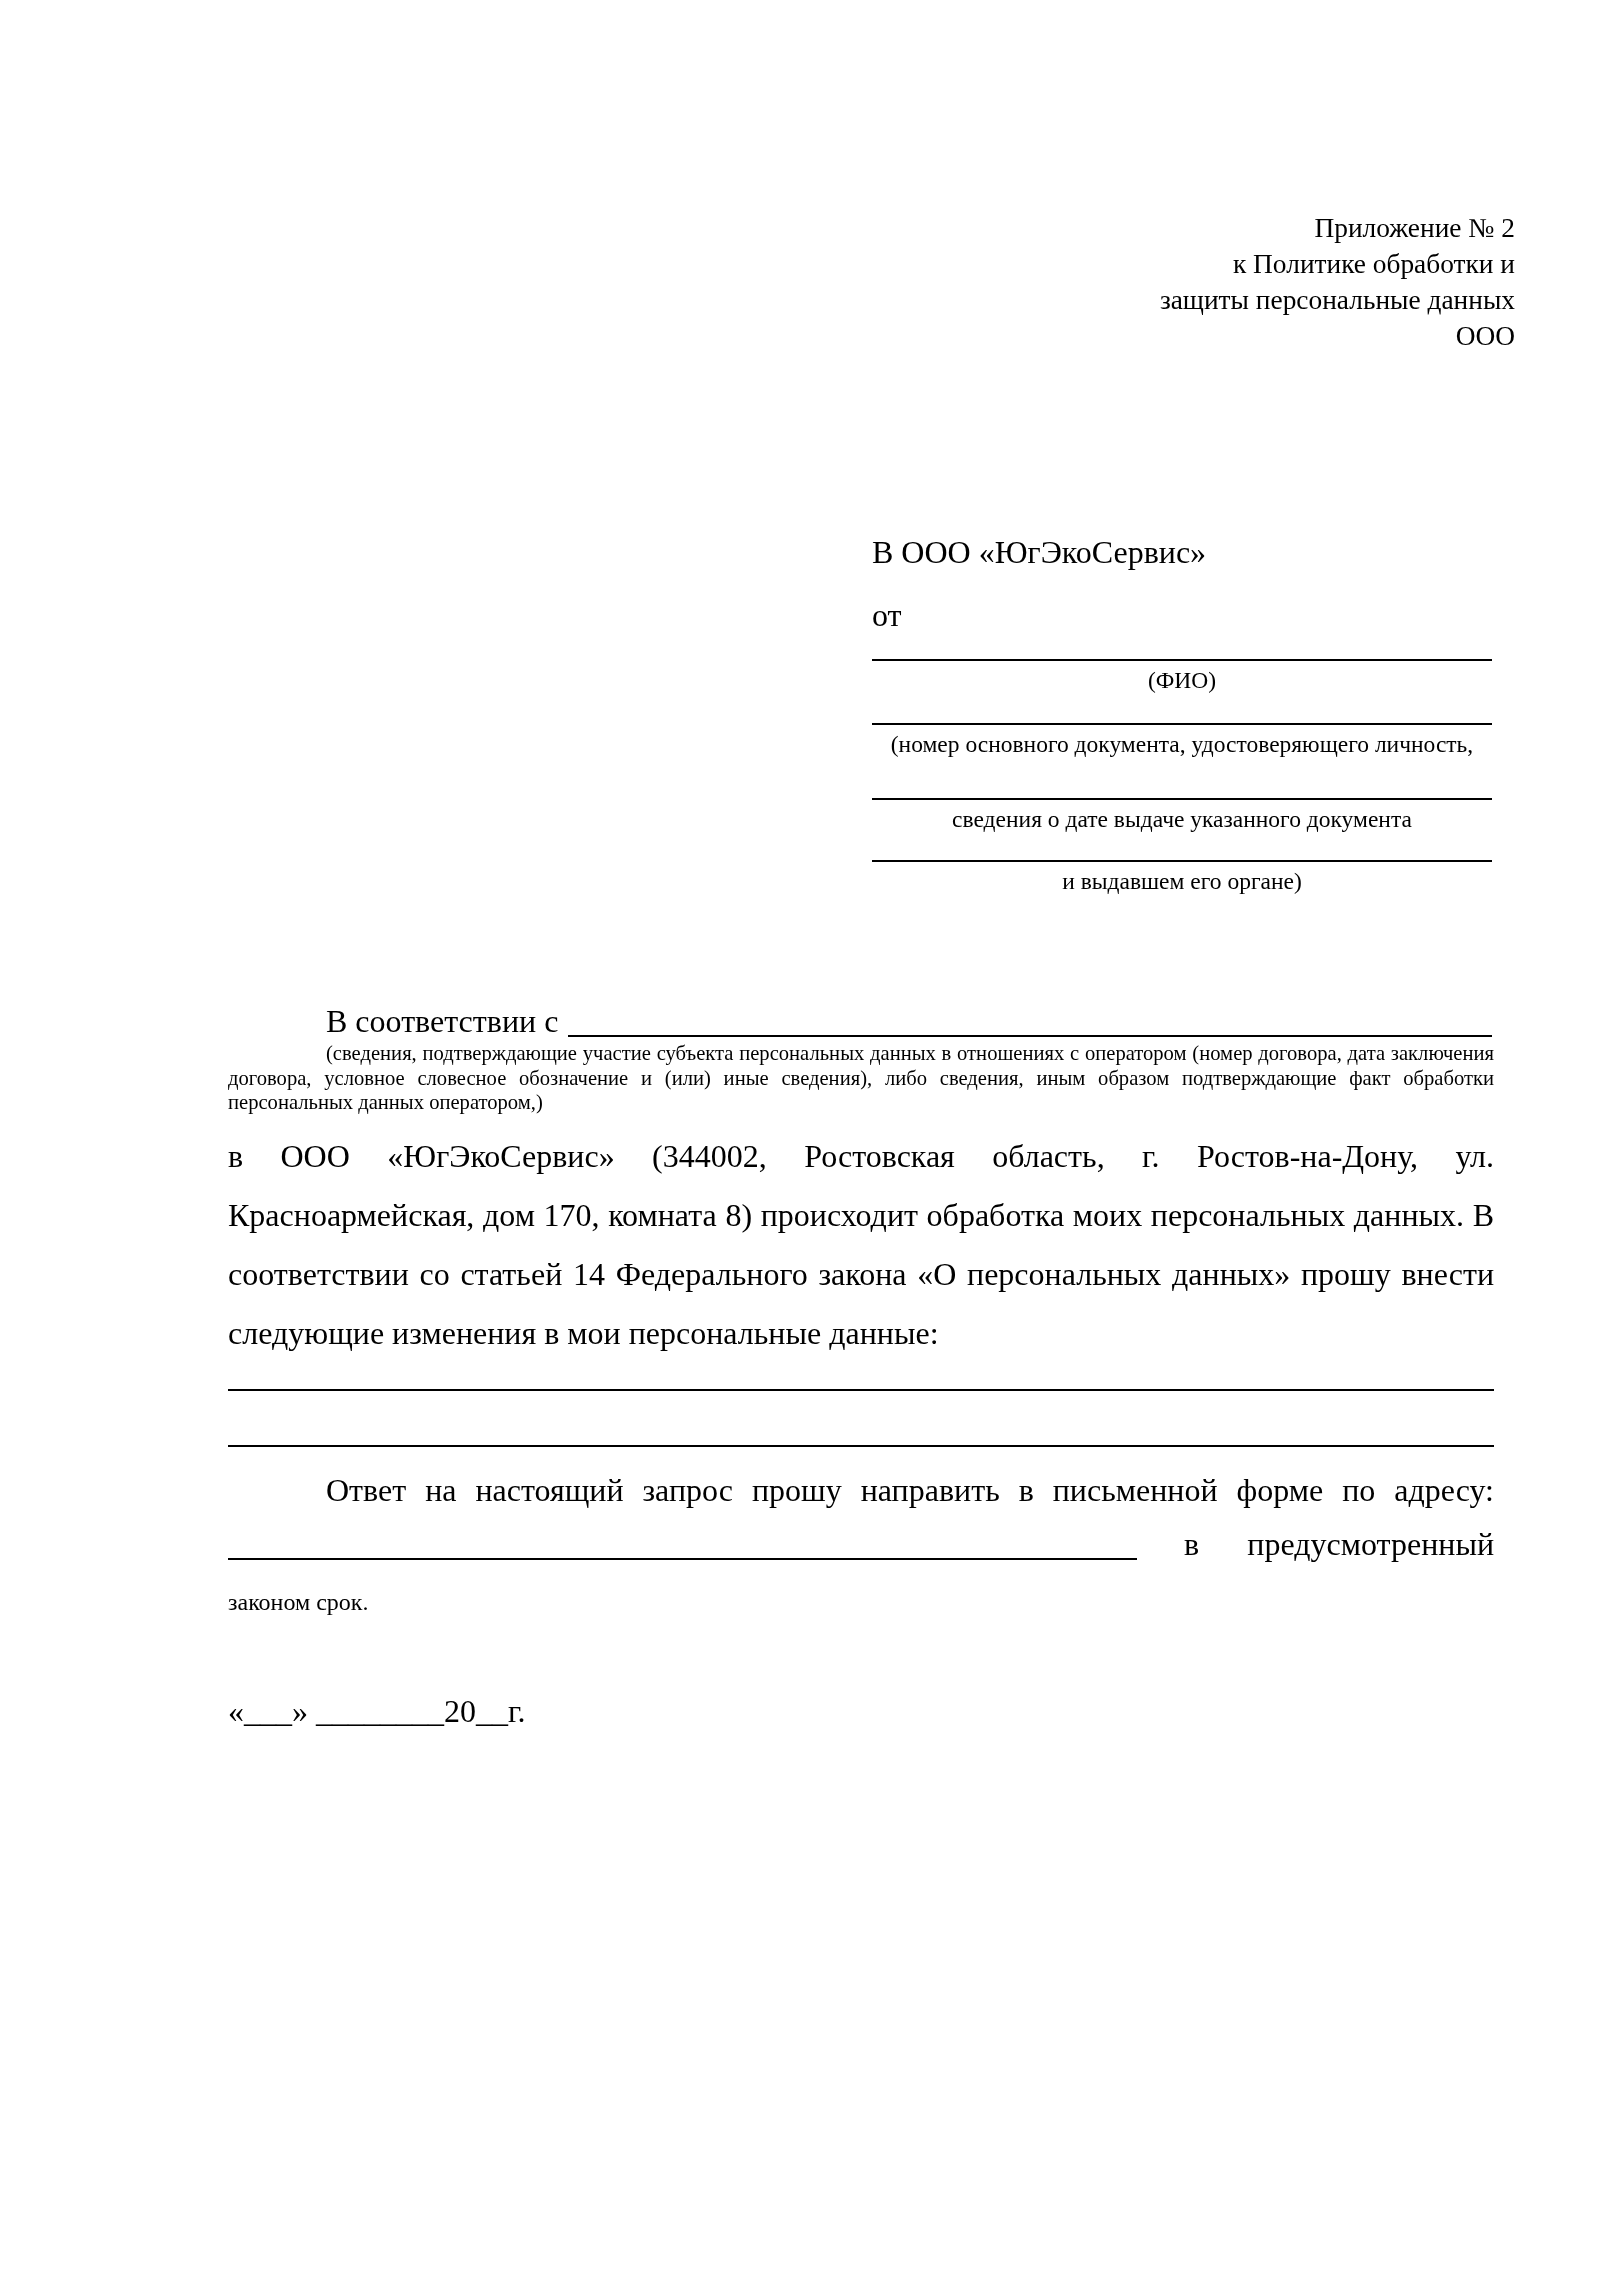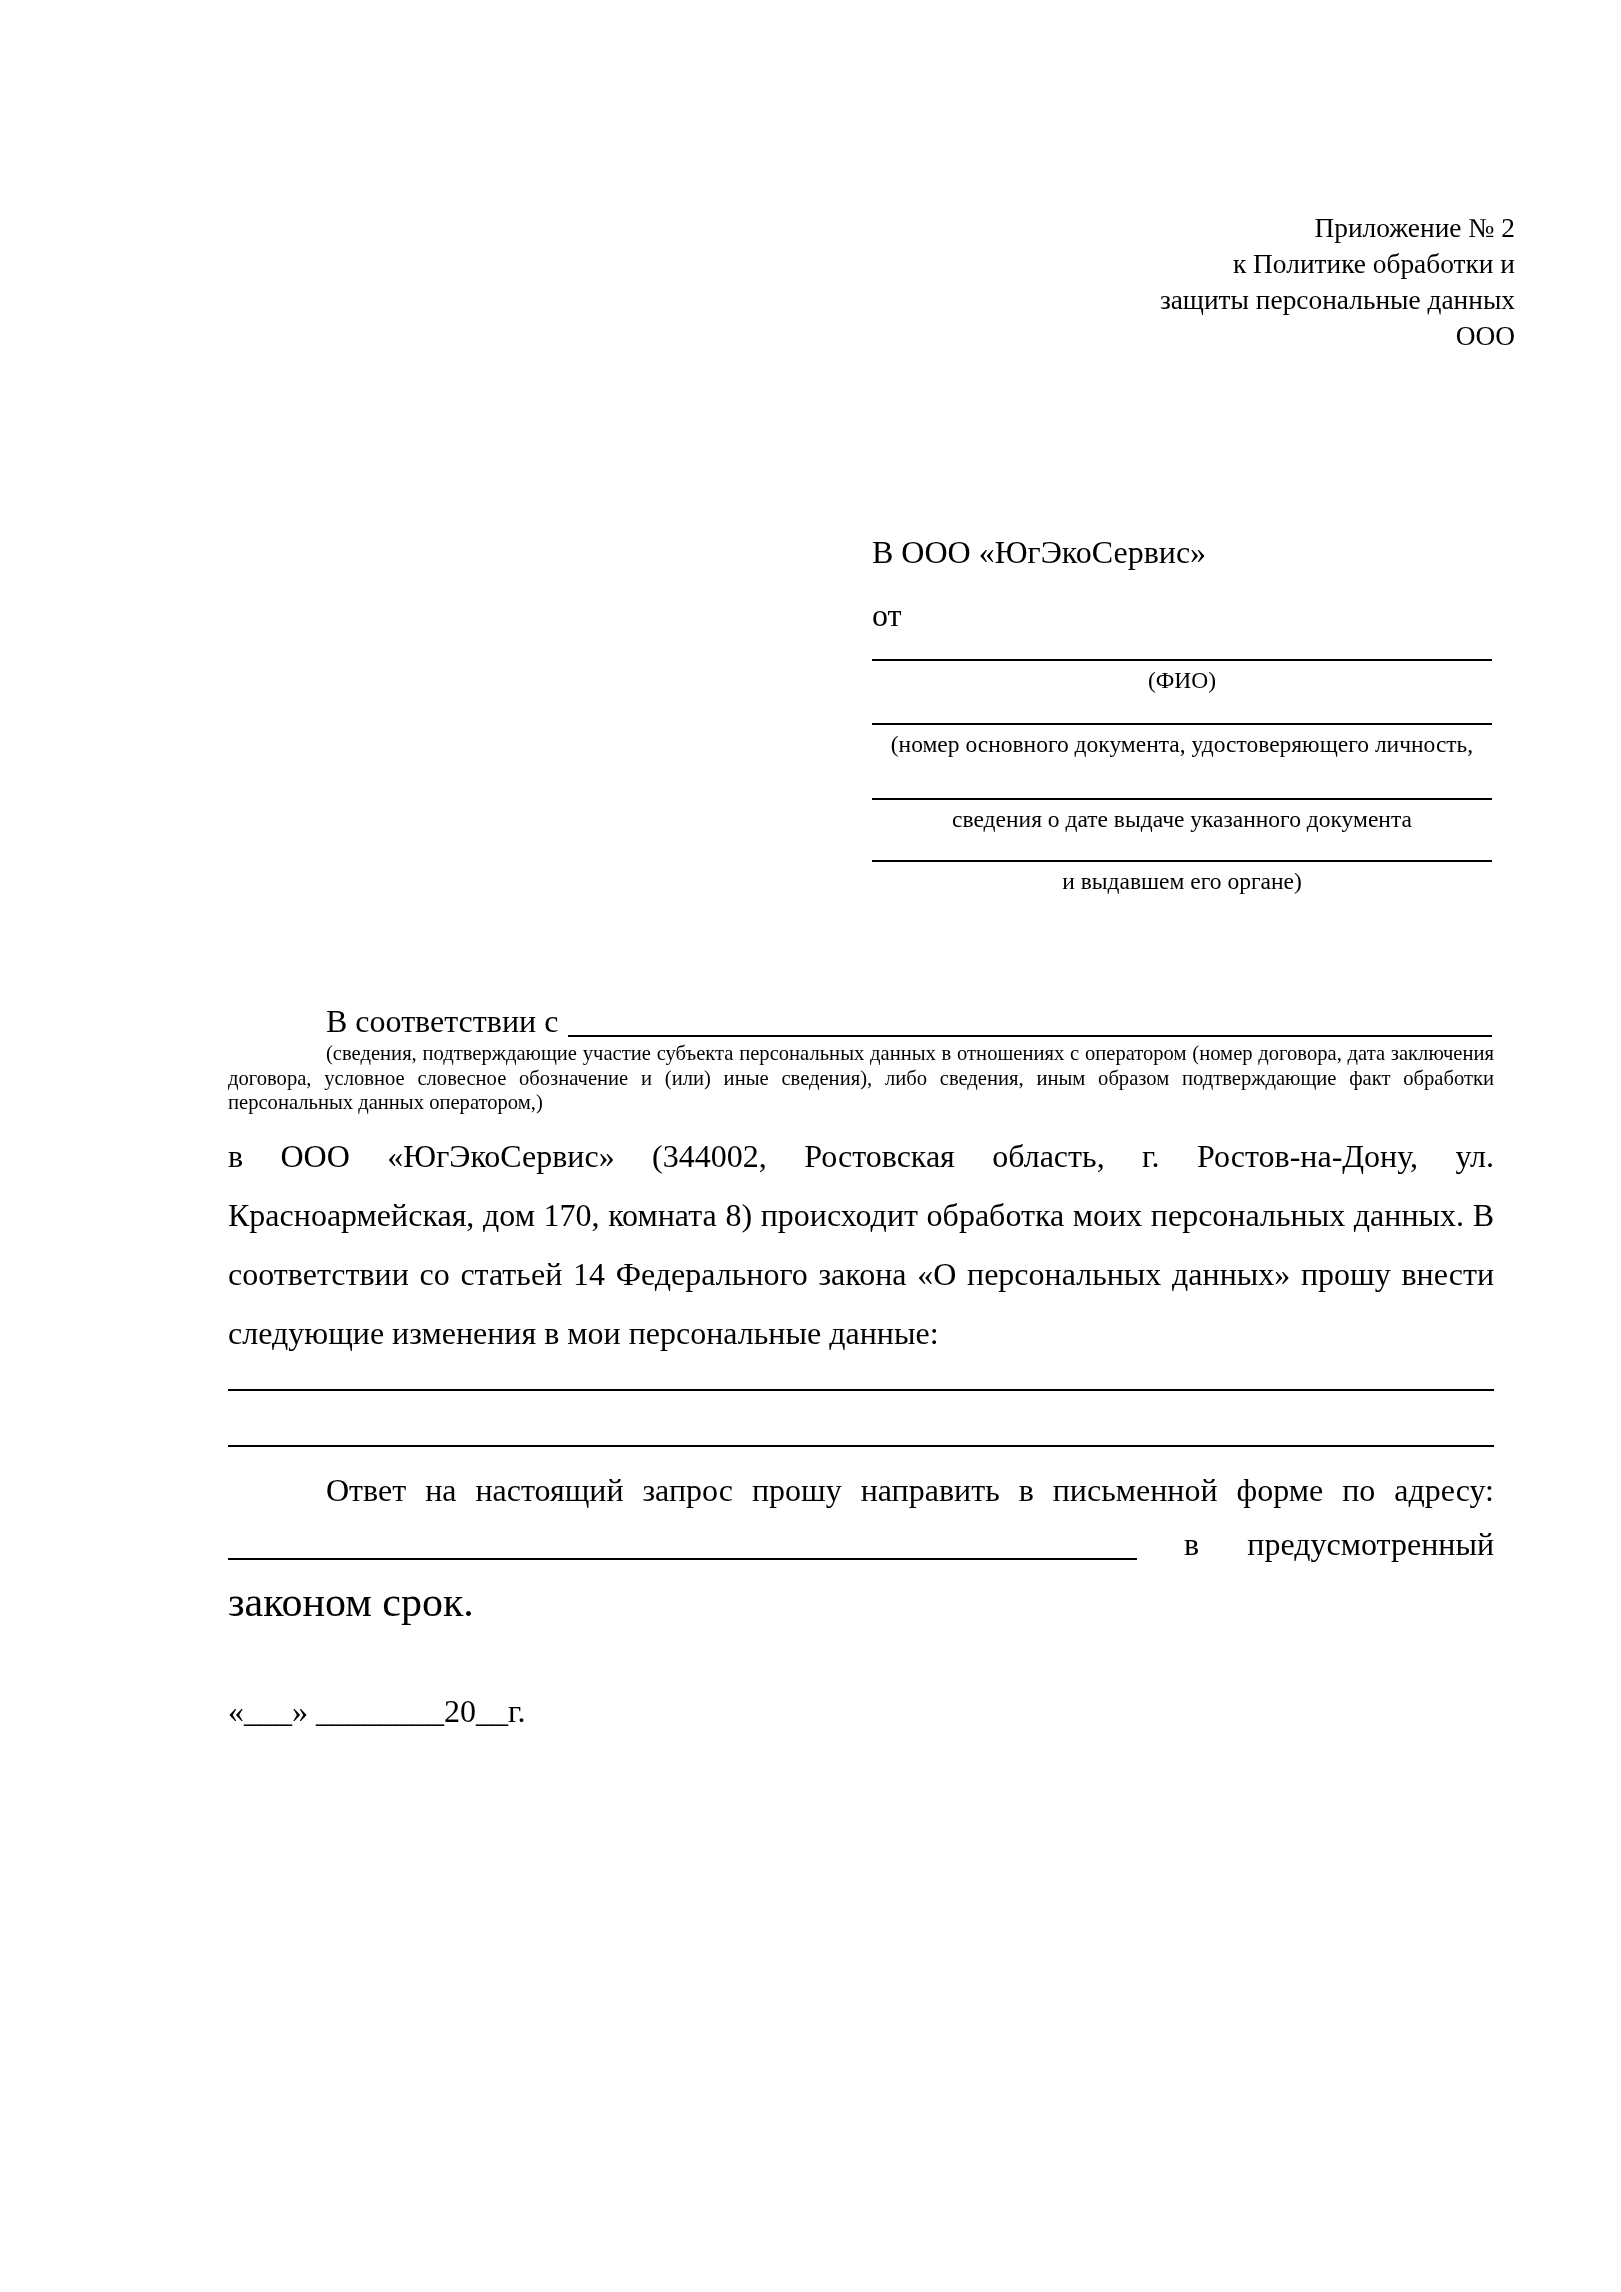--- a/index.html
+++ b/index.html
@@ -76,21 +76,21 @@
     font-size: 32px; line-height: 39px;
     text-align: justify; text-align-last: justify; text-indent: 98px;
   }
   .reply-2 {
     left: 228px; top: 1525px; width: 1266px;
     display: flex; font-size: 32px; line-height: 39px;
   }
   .reply-2-fill { width: 909px; border-bottom: 2px solid #000; margin-bottom: 3.9px; }
   .reply-2-a { margin-left: 47px; }
   .reply-2-b { margin-left: auto; }
-  .reply-3 { left: 228px; top: 1583px; font-size: 42px; line-height: 39px; }
+  .reply-3 { left: 228px; top: 1583px; font-size: 24px; line-height: 39px; }
 
   .signature-row {
     left: 228px; top: 1692px; width: 1266px;
     display: flex; justify-content: space-between;
     font-size: 32px; line-height: 39px;
   }
 </style>
 </head>
 <body>
 

